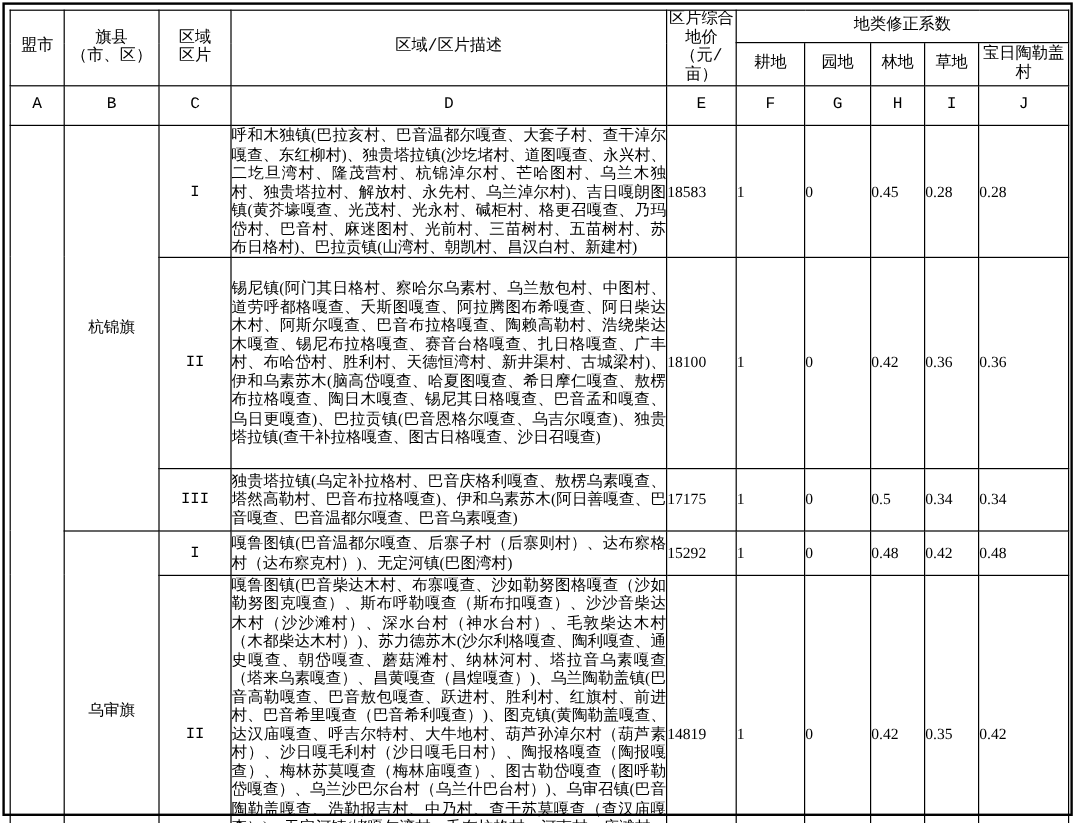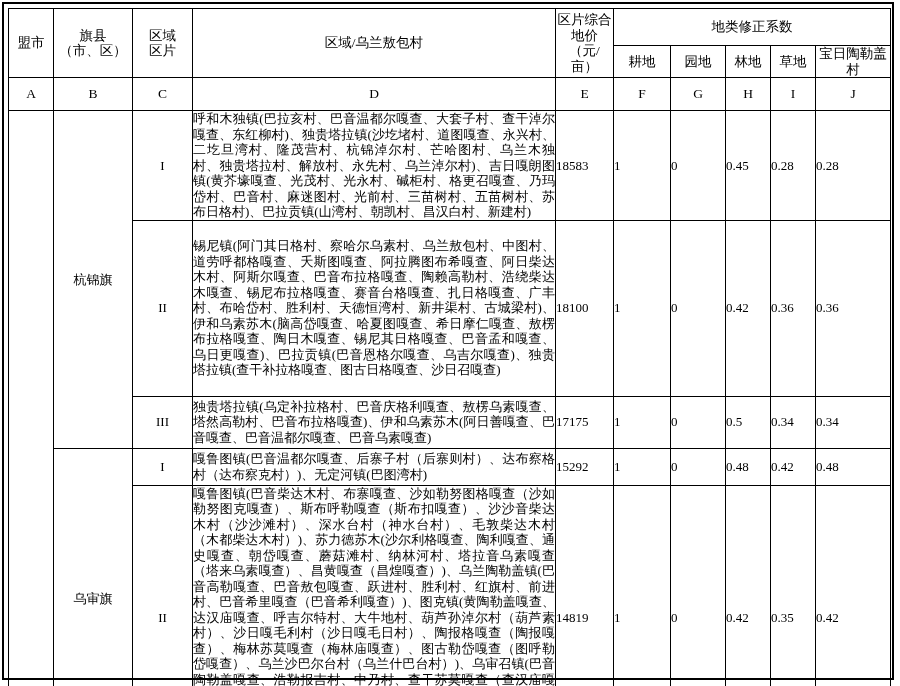--- a/index.html
+++ b/index.html
@@ -34,20 +34,21 @@
     border: 1px solid #000000;
     padding: 0;
     font-size: 13px;
     line-height: 15.5px;
     box-sizing: border-box;
     overflow: hidden;
   }
   td.center {
     text-align: center;
     vertical-align: middle;
+    font-family: Liberation Mono, monospace;
   }
   td.pre {
     white-space: pre-line;
   }
   td.desc {
     text-align: justify;
     vertical-align: middle;
     padding: 2px 3px 2px 4px;
     margin-left: 32px;
   }
@@ -77,25 +78,25 @@
       <col style="width:75px">
     </colgroup>
 
     <tbody>
         <tr class="hdr">
       <td class="center pre" rowspan="2" style="height:62px">盟市</td>
       <td class="center pre" rowspan="2">旗县
 （市、区）</td>
       <td class="center pre" rowspan="2">区域
 区片</td>
-      <td class="center" rowspan="2">区域/乌兰敖包村</td>
+      <td class="center" rowspan="2">区域/区片描述</td>
       <td class="center pre" rowspan="2">区片综合
 地价
 （元/亩）</td>
-      <td class="center" colspan="5" style="height:37px">地类修正系数</td>
+      <td class="center" colspan="5" style="height:27px">地类修正系数</td>
     </tr>
 
     <tr class="hdr">
       <td class="center">耕地</td>
       <td class="center">园地</td>
       <td class="center">林地</td>
       <td class="center">草地</td>
       <td class="center">宝日陶勒盖村</td>
     </tr>
 

